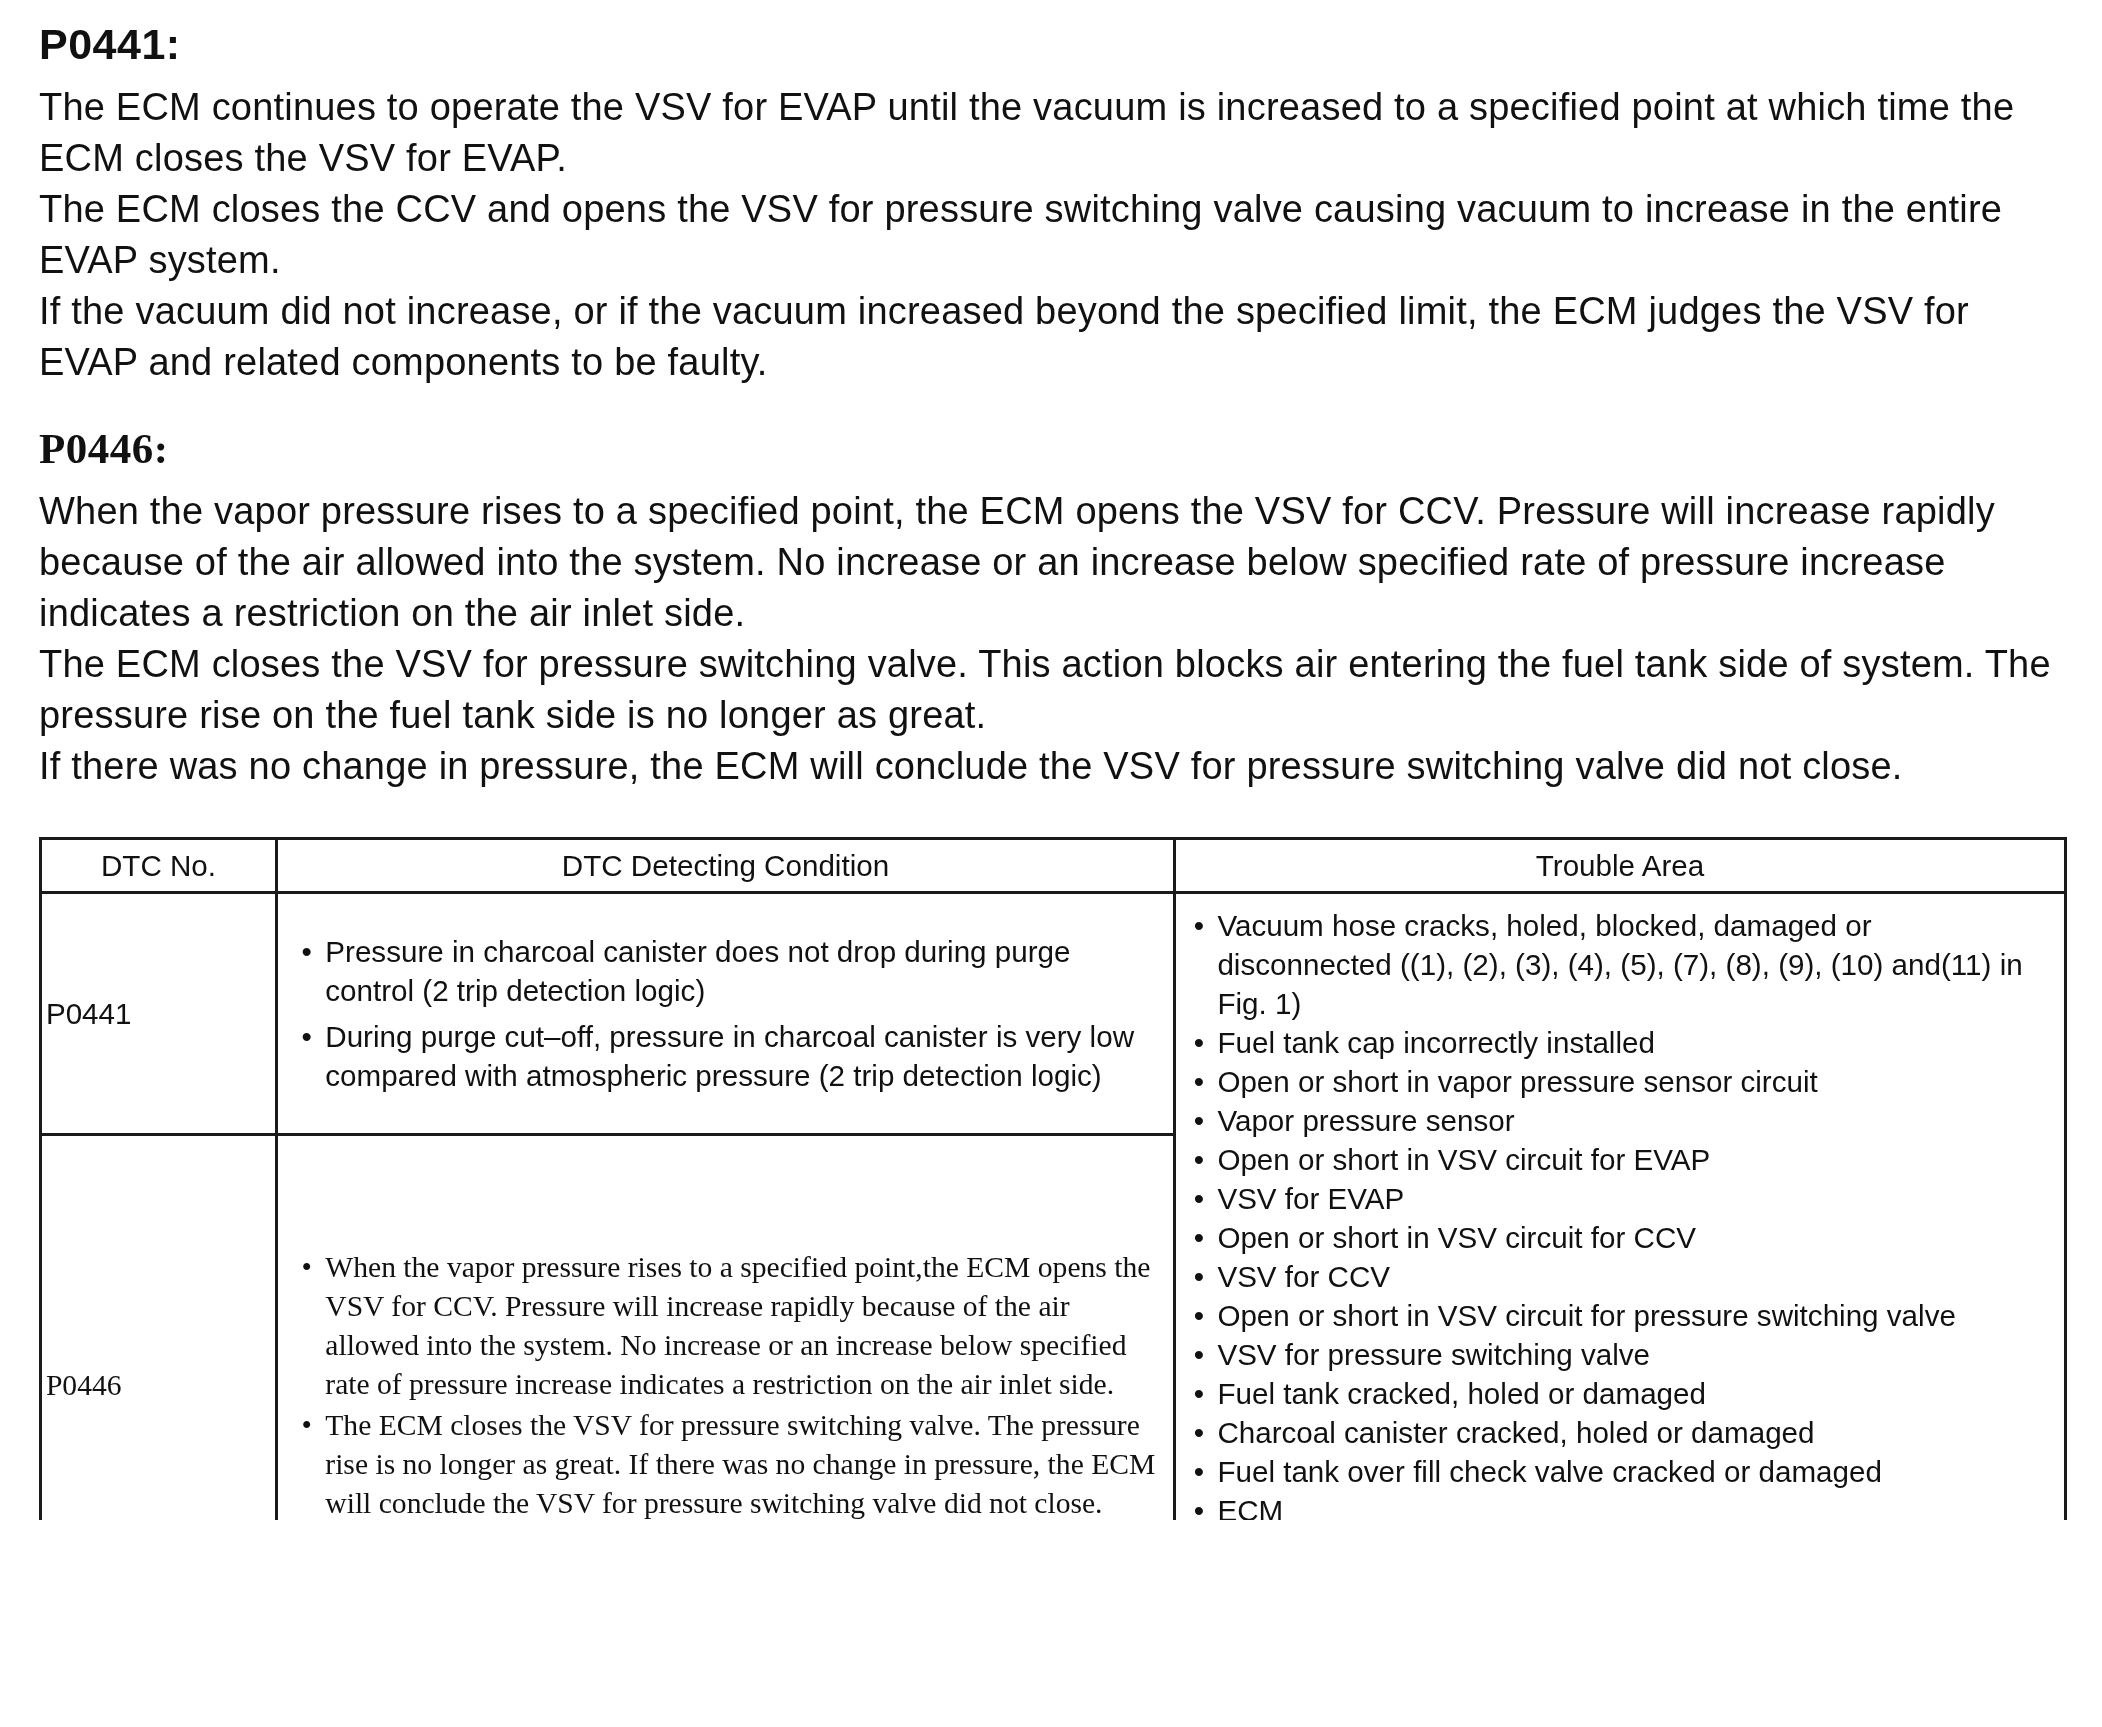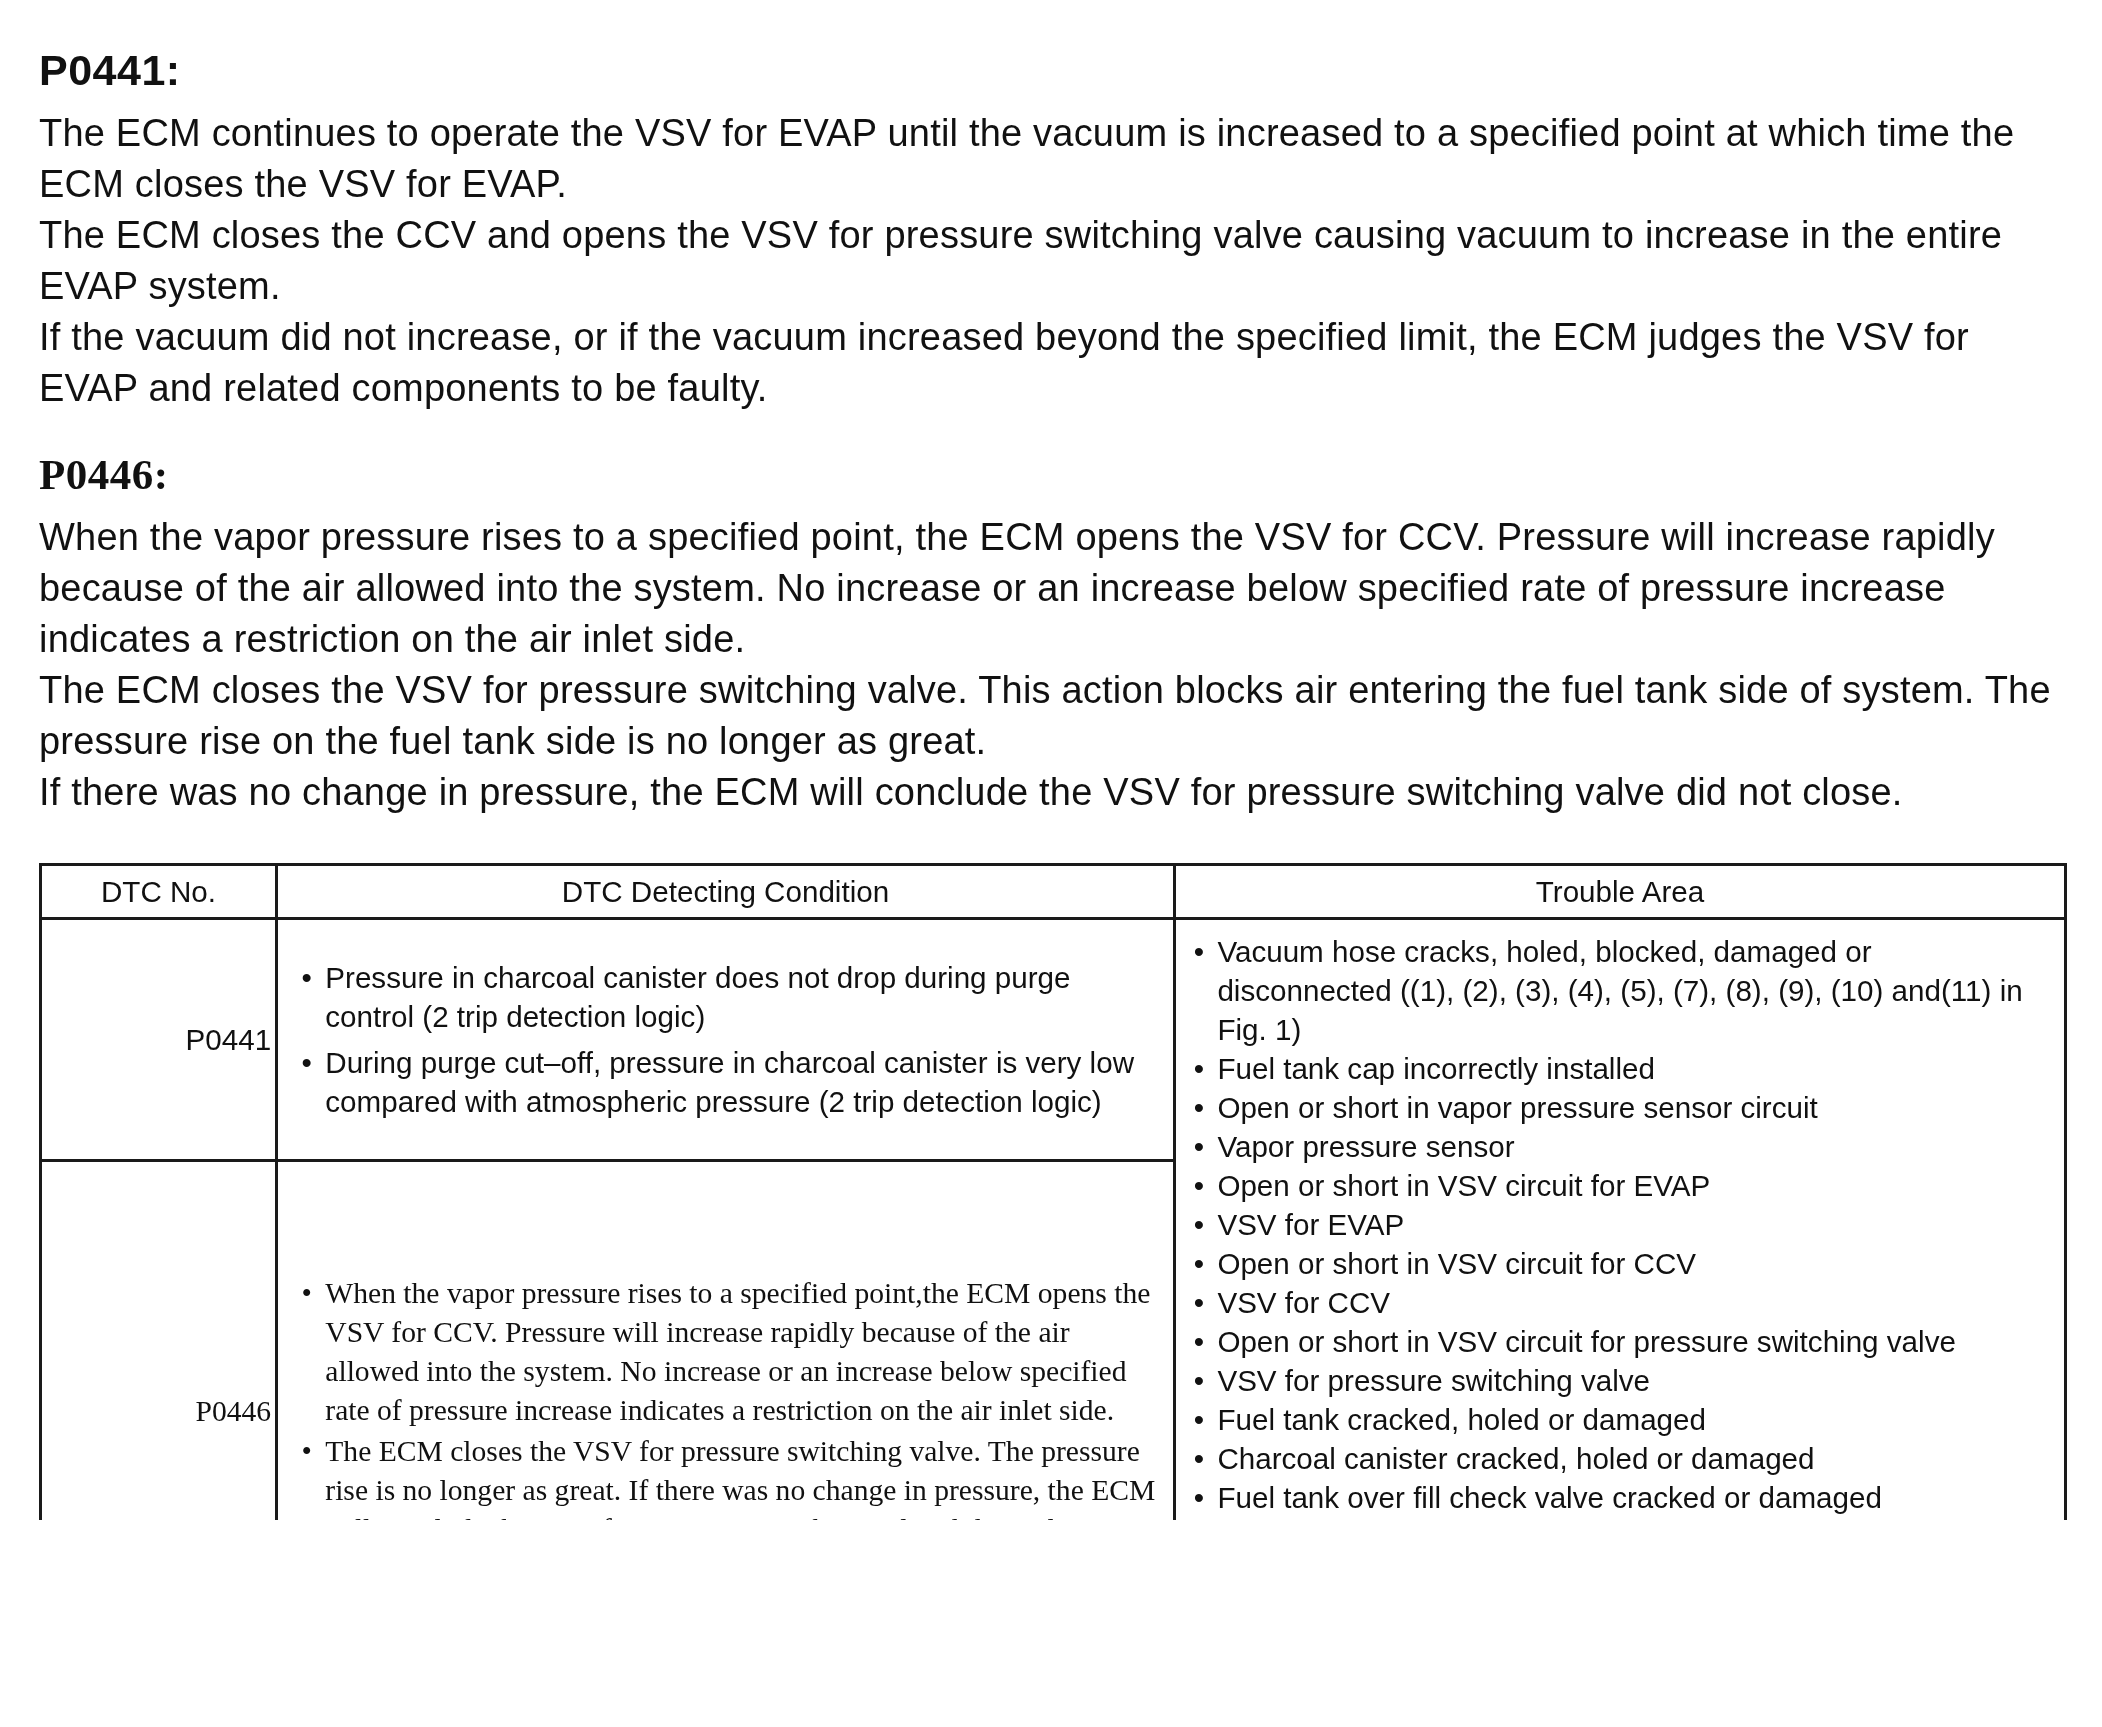--- a/index.html
+++ b/index.html
@@ -5,21 +5,21 @@
   html, body {
     margin: 0;
     padding: 0;
     background: #ffffff;
   }
   .page {
     position: relative;
     width: 2102px;
     height: 1520px;
     box-sizing: border-box;
-    padding: 47px 37px 0 39px;
+    padding: 21px 37px 0 39px;
     background: #ffffff;
     color: #111111;
     font-family: "Liberation Sans", sans-serif;
     overflow: hidden;
   }
   .section-heading {
     font-size: 43px;
     font-weight: bold;
     line-height: 1.1;
     margin: 0 0 13.8px 0;
@@ -53,21 +53,21 @@
   .dtc-table th {
     font-weight: normal;
     text-align: center;
     height: 47px;
     padding: 2px 5.9px;
   }
   col.col-dtc     { width: 236px; }
   col.col-cond    { width: 898px; }
   col.col-trouble { width: 891px; }
   td.dtc-no-cell {
-    text-align: right;
+    text-align: left;
     vertical-align: middle;
     padding: 3.9px;
   }
   td.cond-cell {
     vertical-align: middle;
     padding: 15.8px 13.8px 15.8px 17.7px;
   }
   td.trouble-cell {
     vertical-align: top;
     padding: 11.8px 9.9px 11.8px 11.8px;

